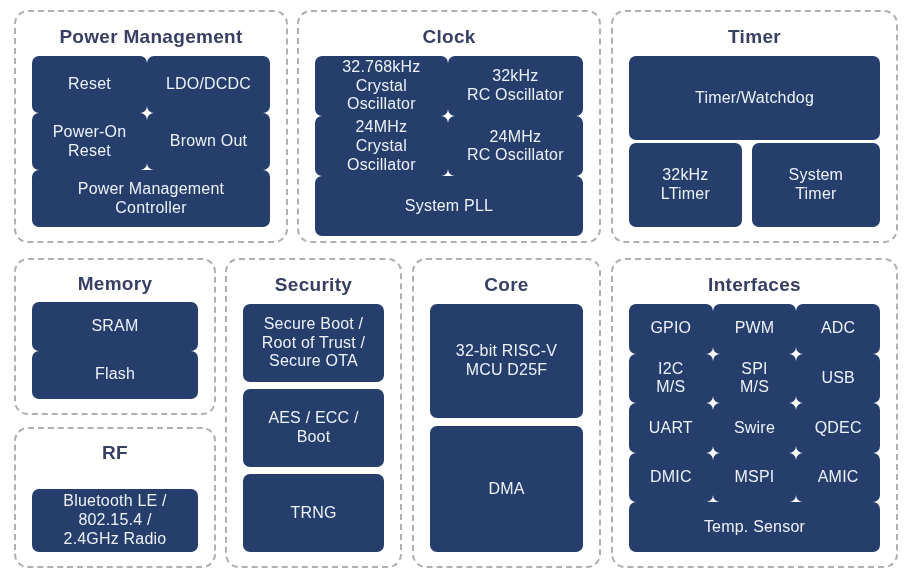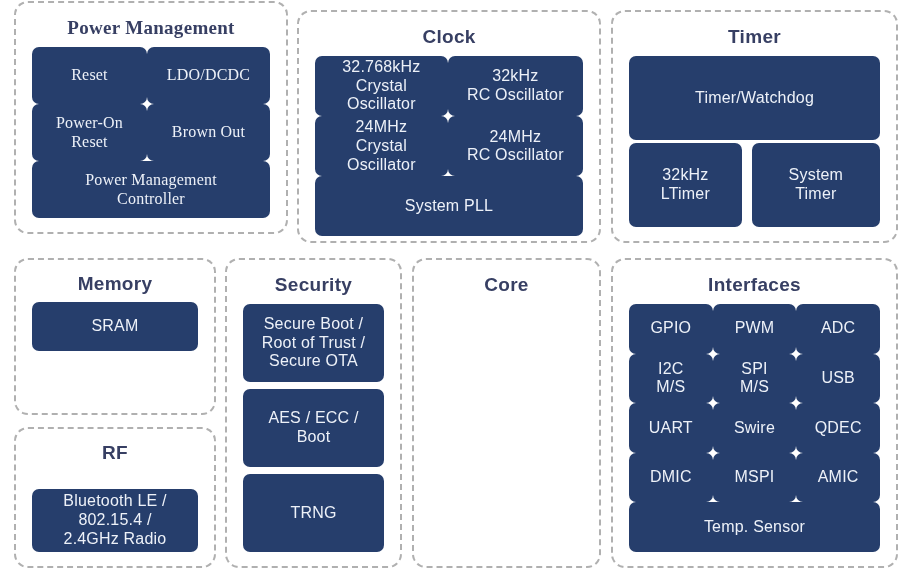--- a/index.html
+++ b/index.html
@@ -40,21 +40,21 @@
     border-radius:7px;
     display:flex;align-items:center;justify-content:center;
     text-align:center;
     font-size:16px;font-weight:500;line-height:1.17;letter-spacing:.2px;
     white-space:pre-line;
     padding:2px 4px;
   }
   .span-all{grid-column:1 / -1;}
 
   
-  #sec-power      {left:14px;  top:1px;  width:274px; height:233px;font-family:Liberation Serif, serif;}
+  #sec-power      {left:14px;  top:10px;  width:274px; height:233px;}
   #sec-clock      {left:297px; top:10px;  width:304px; height:233px;}
   #sec-timer      {left:611px; top:10px;  width:287px; height:233px;}
   #sec-memory     {left:14px;  top:258px; width:202px; height:157px;}
   #sec-rf         {left:14px;  top:427px; width:202px; height:141px;}
   #sec-security   {left:225px; top:258px; width:177px; height:310px;}
   #sec-core       {left:412px; top:258px; width:189px; height:310px;}
   #sec-interfaces {left:611px; top:258px; width:287px; height:310px;}
 
   #sec-power .content      {grid-template-columns:1fr 1.07fr; grid-template-rows:1fr 1fr 1fr;}
   #sec-clock .content      {grid-template-columns:1fr 1.02fr; grid-template-rows:1fr 1fr 1fr;}
@@ -106,20 +106,21 @@
 LTimer</div>
     <div class="block">System
 Timer</div>
   </div>
 </div>
 
 <div class="section" id="sec-memory">
   <div class="section-title title-sm">Memory</div>
   <div class="content">
     <div class="block">SRAM</div>
+    <div class="block">Flash</div>
   </div>
 </div>
 
 <div class="section" id="sec-rf">
   <div class="section-title title-sm">RF</div>
   <div class="content">
     <div class="block">Bluetooth LE /
 802.15.4 /
 2.4GHz Radio</div>
   </div>
@@ -132,20 +133,25 @@
 Root of Trust /
 Secure OTA</div>
     <div class="block">AES / ECC /
 Boot</div>
     <div class="block">TRNG</div>
   </div>
 </div>
 
 <div class="section" id="sec-core">
   <div class="section-title">Core</div>
+  <div class="content">
+    <div class="block">32-bit RISC-V
+MCU D25F</div>
+    <div class="block">DMA</div>
+  </div>
 </div>
 
 <div class="section" id="sec-interfaces">
   <div class="section-title">Interfaces</div>
   <div class="content">
     <div class="block">GPIO</div>
     <div class="block">PWM</div>
     <div class="block">ADC</div>
     <div class="block">I2C
 M/S</div>

